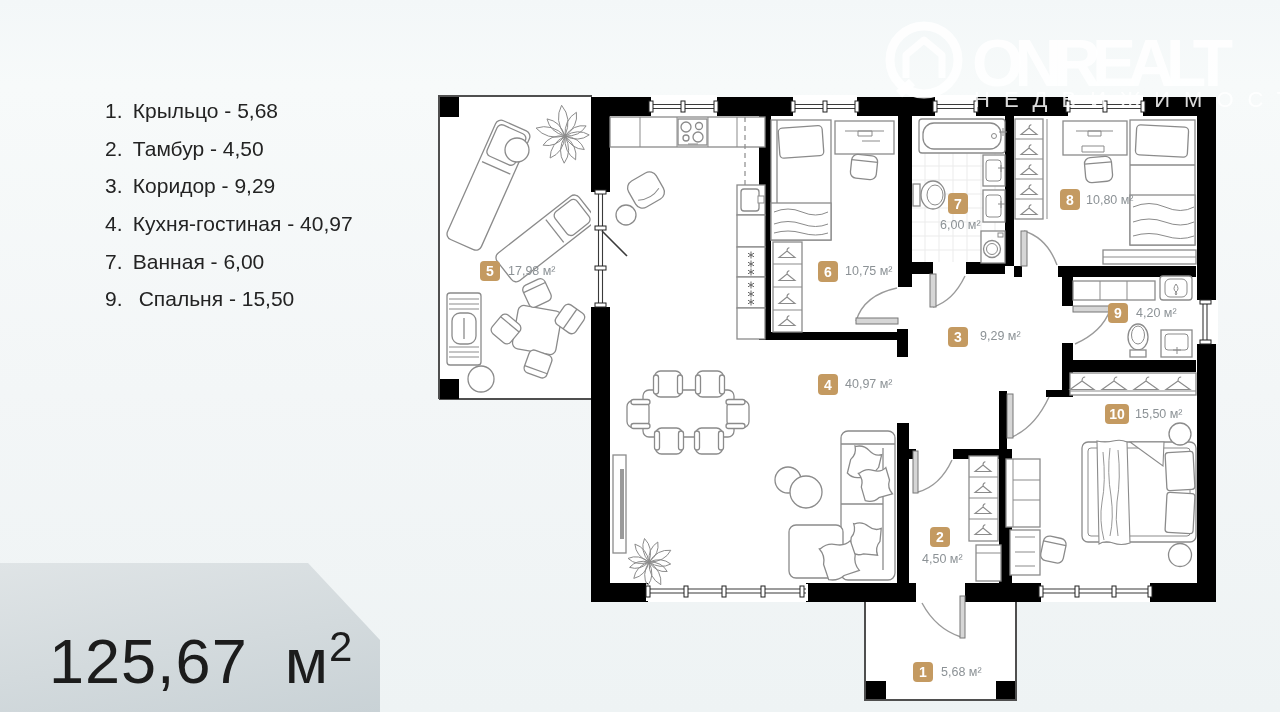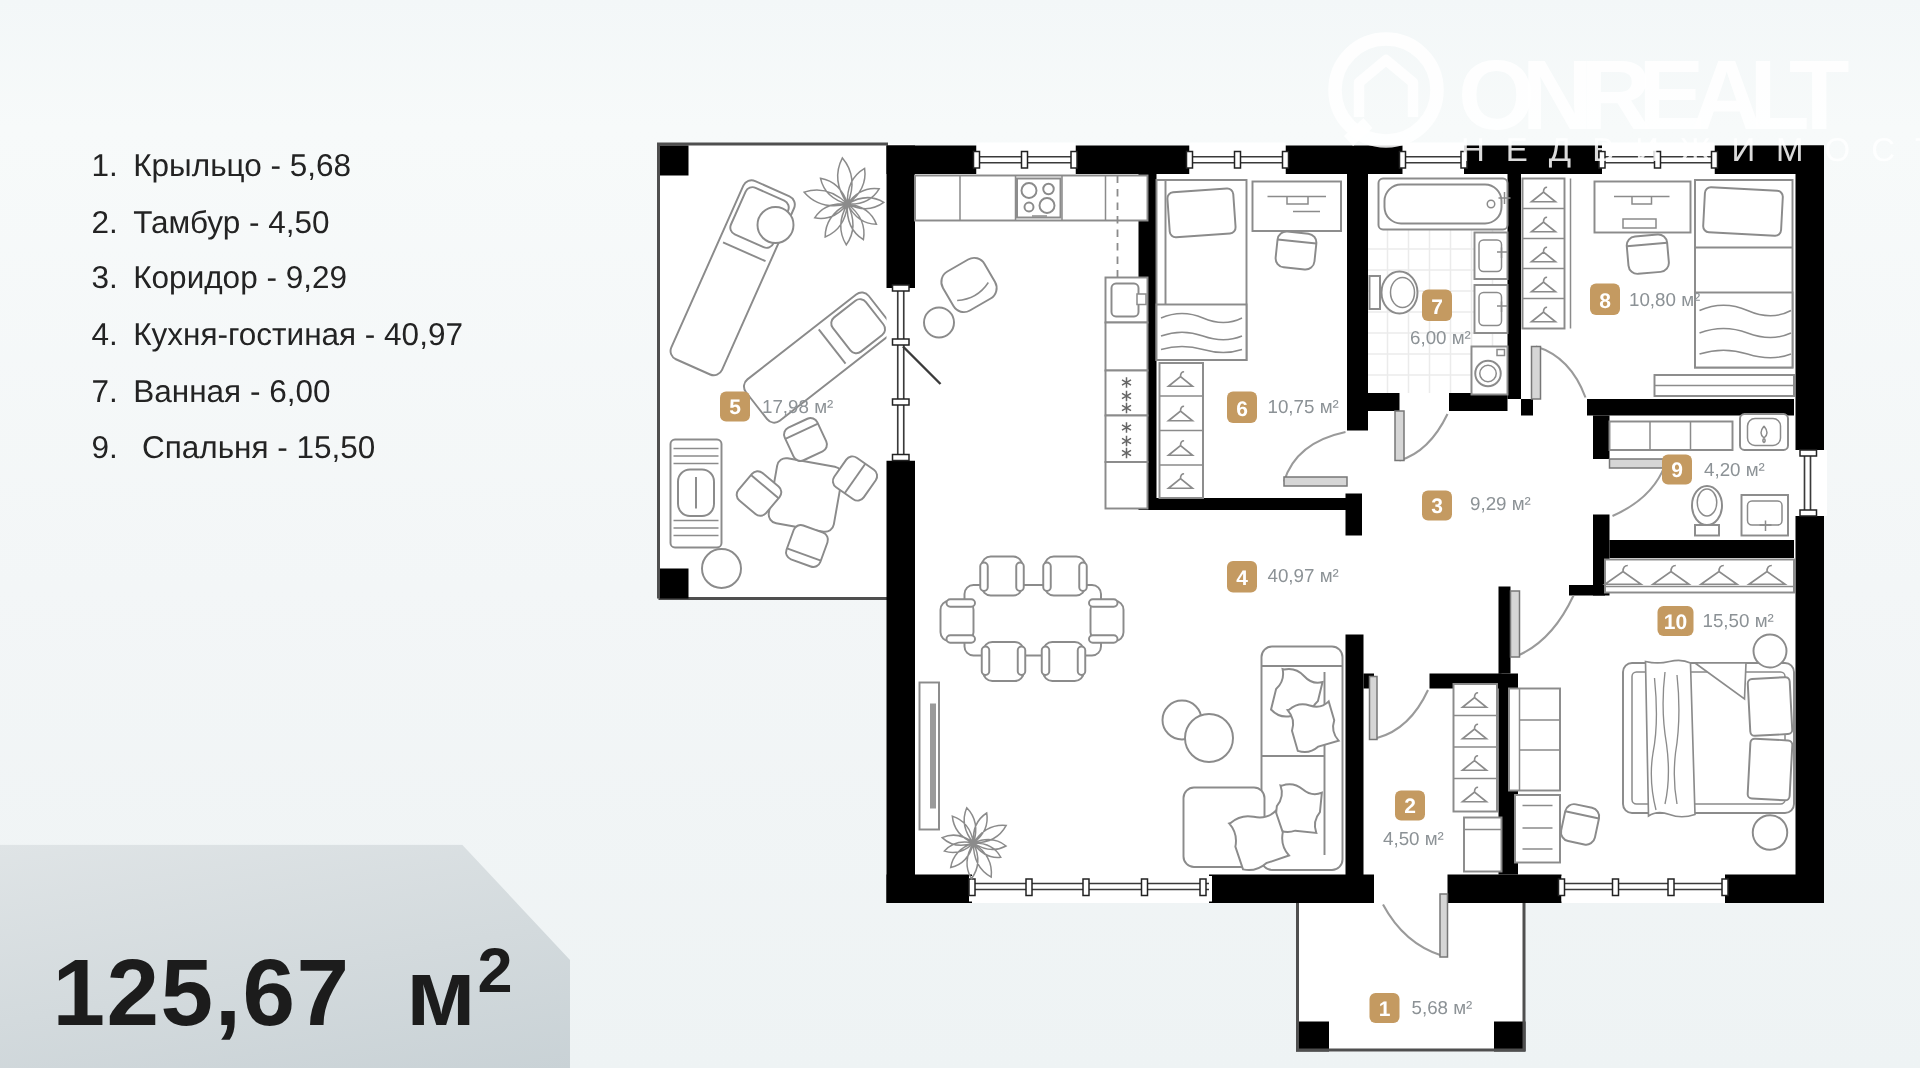--- a/index.html
+++ b/index.html
@@ -1,25 +1,25 @@
 <!DOCTYPE html>
 <html><head><meta charset="utf-8">
 <style>
 html,body{margin:0;padding:0;}
 body{width:1280px;height:712px;overflow:hidden;position:relative;
  font-family:"Liberation Sans",sans-serif;
  background:linear-gradient(180deg,#f3f7f8 0%,#f7fafa 12%,#f3f6f7 55%,#eef3f4 100%);}
 #plan{position:absolute;left:0;top:0;}
 #list{position:absolute;left:61px;top:92px;font-size:21px;color:#232323;}
-#list div{height:37.7px;line-height:37.7px;white-space:pre;}
+#list div{height:37.7px;line-height:37.7px;white-space:pre;margin-left:44px;}
 #list .n{display:inline-block;min-width:22px;}
 #box{position:absolute;left:0;top:563px;width:380px;height:149px;
  background:linear-gradient(170deg,#dfe4e6 0%,#d3dadd 55%,#c9d2d6 100%);
  clip-path:polygon(0 0,308px 0,380px 77px,380px 149px,0 149px);}
-#box .t{position:absolute;left:35px;top:60px;color:#1c1c1c;font-size:63px;font-weight:bold;letter-spacing:1px;}
+#box .t{position:absolute;left:49px;top:60px;color:#1c1c1c;font-size:63px;font-weight:normal;letter-spacing:1px;}
 #box .t sup{font-size:42px;}
 #box .t .m{font-size:63px;}
 #wm{position:absolute;left:0;top:0;z-index:5;}
 </style></head>
 <body>
 <svg id="wm" width="1280" height="712" viewBox="0 0 1280 712" fill="none">
 <g stroke="#ffffff" stroke-opacity="0.86">
 <circle cx="924" cy="60" r="34" stroke-width="9"></circle>
 <path d="M906 78 V55 L924 40 L942 55 V78" stroke-width="7" stroke-linejoin="round"></path>
 <path d="M899 94 L912 82" stroke-width="9"></path>

